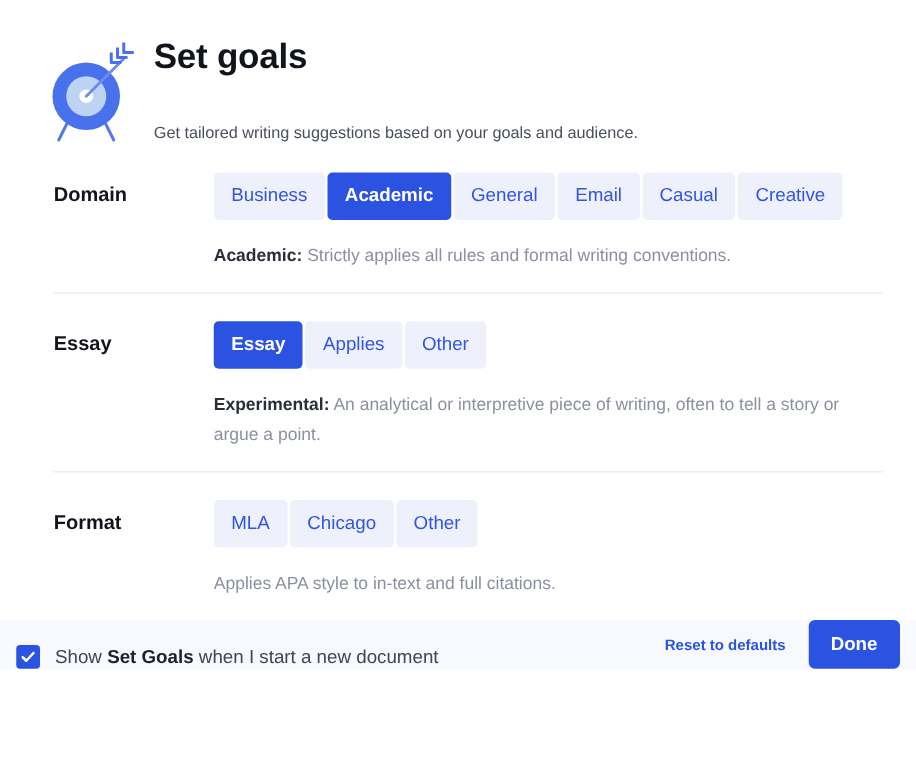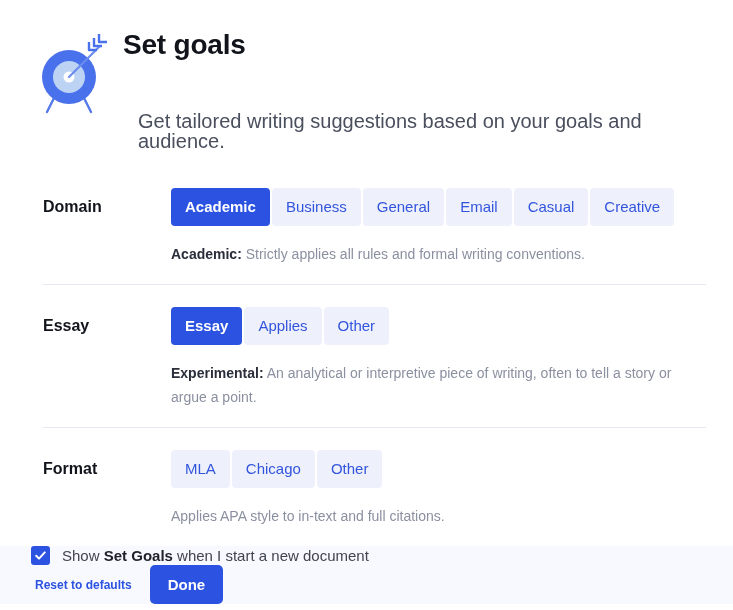--- a/index.html
+++ b/index.html
@@ -45,23 +45,23 @@
   }
   .page-title {
     font-size: 28px;
     font-weight: bold;
     letter-spacing: -0.2px;
     color: #12141c;
     margin: 0;
     line-height: 34px;
   }
   .page-subtitle {
-    font-size: 20px;
+    font-size: 13px;
     color: #4a4f5e;
-    margin: 15px;
+    margin: 0;
     padding-top: 34px;
     line-height: 20px;
   }
 
   
   .divider {
     height: 1px;
     background: #e6e8f2;
     margin: 0 27px;
   }
@@ -128,24 +128,23 @@
 
   
   .footer-divider {
     height: 1px;
     background: #e9ebf4;
   }
   .footer {
     height: 67px;
     background: #f8f9fe;
     display: flex;
-    align-items: flex-start;
-    padding: 0 31px;
-    box-sizing: border-box;
-    flex-direction: column;
+    align-items: flex-end;
+    padding: 0 13px;
+    box-sizing: border-box;
   }
   .footer-left {
     display: flex;
     align-items: center;
     flex: 1 1 auto;
   }
   .checkbox {
     width: 19px;
     height: 19px;
     border-radius: 3px;
@@ -229,22 +228,22 @@
   </div>
 
   <div class="divider"></div>
 
   <div class="content">
 
     <div class="row">
       <div class="row-label">Domain</div>
       <div class="row-body">
         <div class="segmented">
+          <button class="seg-btn">Business</button>
           <button class="seg-btn selected">Academic</button>
-          <button class="seg-btn">Business</button>
           <button class="seg-btn">General</button>
           <button class="seg-btn">Email</button>
           <button class="seg-btn">Casual</button>
           <button class="seg-btn">Creative</button>
         </div>
         <div class="row-desc"><span class="strong">Academic:</span><span> Strictly applies all rules and formal writing conventions.</span></div>
       </div>
     </div>
 
     <div class="divider"></div>

